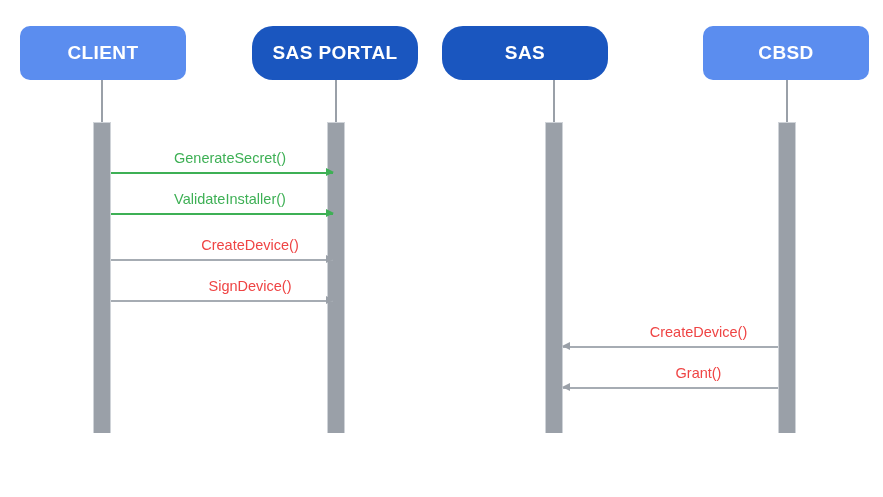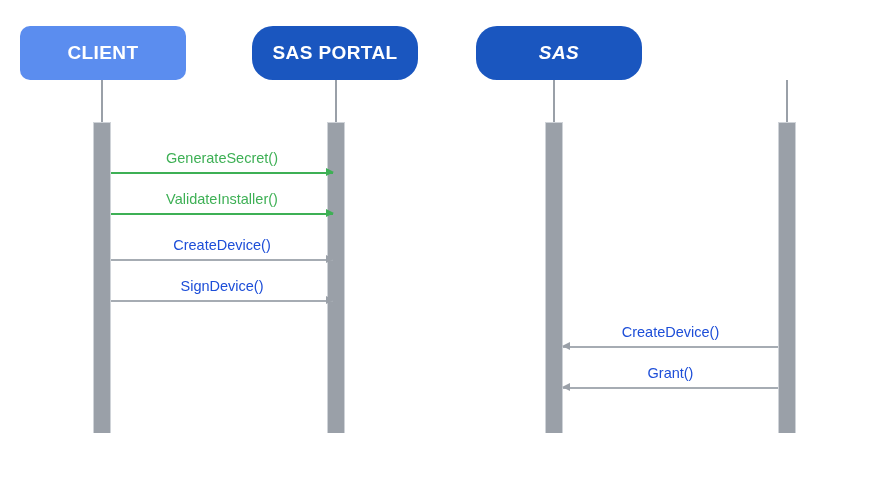--- a/index.html
+++ b/index.html
@@ -93,49 +93,52 @@
   
   .message.dir-left .arrowhead {
     left: -1px;
     border-top: 4.4px solid transparent;
     border-bottom: 4.4px solid transparent;
     border-right: 8px solid currentColor;
   }
 
   .msg-green { color: #3eb055; }
   .msg-green .message-line { background: #3eb055; }
-  .msg-green .message-label { color: #3eb055; }
+  .msg-green .message-label { color: #3eb055; padding-left: 8px; }
 
   .msg-gray { color: #9aa0a8; }
   .msg-gray .message-line { background: #a6acb3; }
-  .msg-gray .message-label { color: #1d4ed8; }
+  .msg-gray .message-label { color: #ef4444; padding-left: 28px; }
 </style>
 </head>
 <body>
 
 <div id="diagram-root">
 
   <div class="participant-box light" style="left:20px; top:26px; width:166px; height:54px;">
     <span class="participant-label">CLIENT</span>
   </div>
   <div class="lifeline" style="left:101px; top:80px; height:42px;"></div>
   <div class="activation-bar" style="left:93px; top:122px; height:350px;"></div>
 
   <div class="participant-box dark" style="left:252px; top:26px; width:166px; height:54px;">
     <span class="participant-label">SAS PORTAL</span>
   </div>
   <div class="lifeline" style="left:335px; top:80px; height:42px;"></div>
   <div class="activation-bar" style="left:327px; top:122px; height:350px;"></div>
 
-  <div class="participant-box dark" style="left:476px; top:26px; width:166px; height:54px;font-style:italic;">
+  <div class="participant-box dark" style="left:442px; top:26px; width:166px; height:54px;">
     <span class="participant-label">SAS</span>
   </div>
   <div class="lifeline" style="left:553px; top:80px; height:42px;"></div>
   <div class="activation-bar" style="left:545px; top:122px; height:350px;"></div>
 
+  <div class="participant-box light" style="left:703px; top:26px; width:166px; height:54px;">
+    <span class="participant-label">CBSD</span>
+  </div>
   <div class="lifeline" style="left:786px; top:80px; height:42px;"></div>
   <div class="activation-bar" style="left:778px; top:122px; height:350px;"></div>
 
   <div class="message dir-right msg-green" style="left:111px; top:172px; width:222px;">
     <div class="message-label">GenerateSecret()</div>
     <div class="message-line"></div>
     <div class="arrowhead"></div>
   </div>
 
   <div class="message dir-right msg-green" style="left:111px; top:213px; width:222px;">

